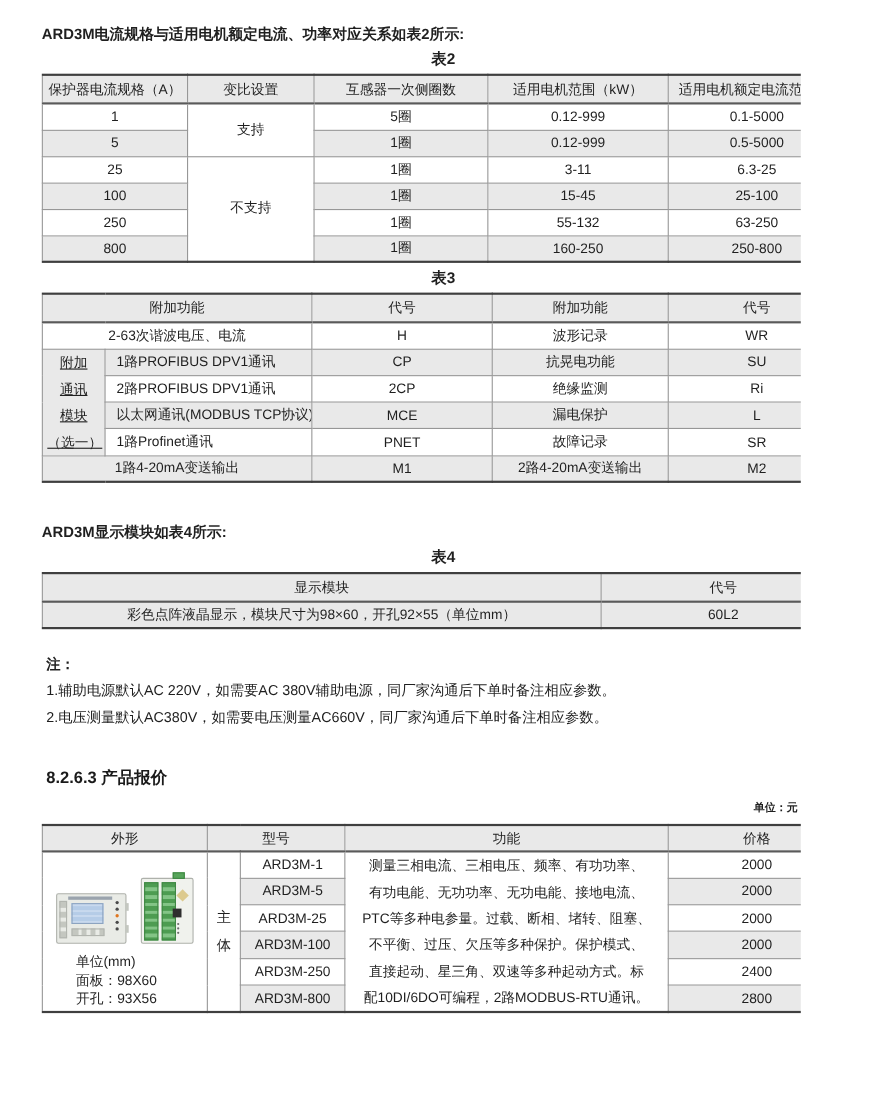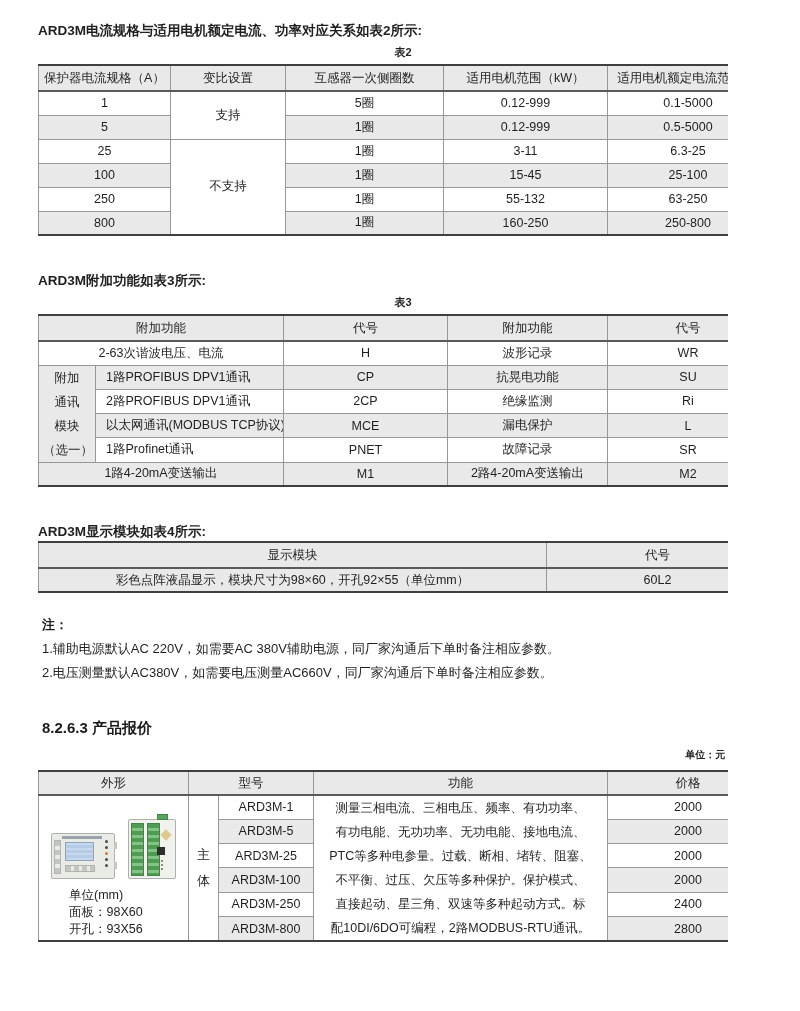--- a/index.html
+++ b/index.html
@@ -5,36 +5,36 @@
   * { margin:0; padding:0; box-sizing:border-box; }
   html,body { background:#ffffff; }
   .page {
     position:relative; width:728px; height:1011px; background:#ffffff;
     font-family:"Liberation Sans","DejaVu Sans",sans-serif; color:#222222;
     overflow:hidden;
   }
   .content { margin-left:38px; width:730px; }
 
   .intro { padding-top:22px; font-size:13.5px; font-weight:bold; color:#1f1f1f; }
-  .tbl-caption { text-align:center; font-size:11px; font-weight:bold; margin-top:5px; margin-bottom:4px; color:#1f1f1f; }
+  .tbl-caption { text-align:center; font-size:14px; font-weight:bold; margin-top:5px; margin-bottom:4px; color:#1f1f1f; }
 
   table.grid {
     width:730px; border-collapse:collapse; table-layout:fixed;
     font-size:12.5px; color:#1f1f1f;
     border-top:2px solid #3f3f3f; border-bottom:2px solid #3f3f3f;
   }
   table.grid th, table.grid td {
     border:1px solid #979797; height:24px; text-align:center;
     padding:0 4px; font-weight:normal; background:#ffffff;
     overflow:hidden; white-space:nowrap;
   }
   table.grid thead th { background:#e9e9e9; height:26px; border-bottom:2px solid #5a5a5a;margin-top:47px; }
   table.grid tr.stripe td { background:#e9e9e9; }
   table.grid td.merged { background:#ffffff; vertical-align:middle; }
-  .vlines div { line-height:24px; }
+  .vlines div { line-height:24px;text-decoration:underline; }
 
   .notes { margin-top:20px; font-size:13px; color:#1f1f1f; margin-left:4px; }
   .notes p { line-height:24px; }
   .note-label { font-weight:bold; }
 
   .section-heading { margin-top:34px; margin-left:4px; font-size:15px; font-weight:bold; color:#1a1a1a; }
   .unit-line { margin-top:10px; text-align:right; font-size:10px; font-weight:bold; color:#1f1f1f; }
 
   table.pricing { margin-top:8px; }
   table.pricing thead th { height:24px; }
@@ -134,21 +134,20 @@
         </tr>
         <tr class="stripe">
           <td>800</td>
           <td>1圈</td>
           <td>160-250</td>
           <td>250-800</td>
         </tr>
       </tbody>
     </table>
 
-    <p class="intro" style="padding-top:36px">ARD3M附加功能如表3所示:</p>
     <div class="tbl-caption">表3</div>
 
     <table class="grid">
       <colgroup>
           <col style="width:57px">
           <col style="width:188px">
           <col style="width:164px">
           <col style="width:160px">
           <col style="width:161px">
         </colgroup>
@@ -200,20 +199,21 @@
         <tr class="stripe">
           <td colspan="2">1路4-20mA变送输出</td>
           <td>M1</td>
           <td>2路4-20mA变送输出</td>
           <td>M2</td>
         </tr>
       </tbody>
     </table>
 
     <p class="intro" style="padding-top:36px">ARD3M显示模块如表4所示:</p>
+    <div class="tbl-caption">表4</div>
 
     <table class="grid">
       <colgroup>
           <col style="width:508px">
           <col style="width:222px">
         </colgroup>
       <thead>
         <tr>
           <th>显示模块</th>
           <th>代号</th>

